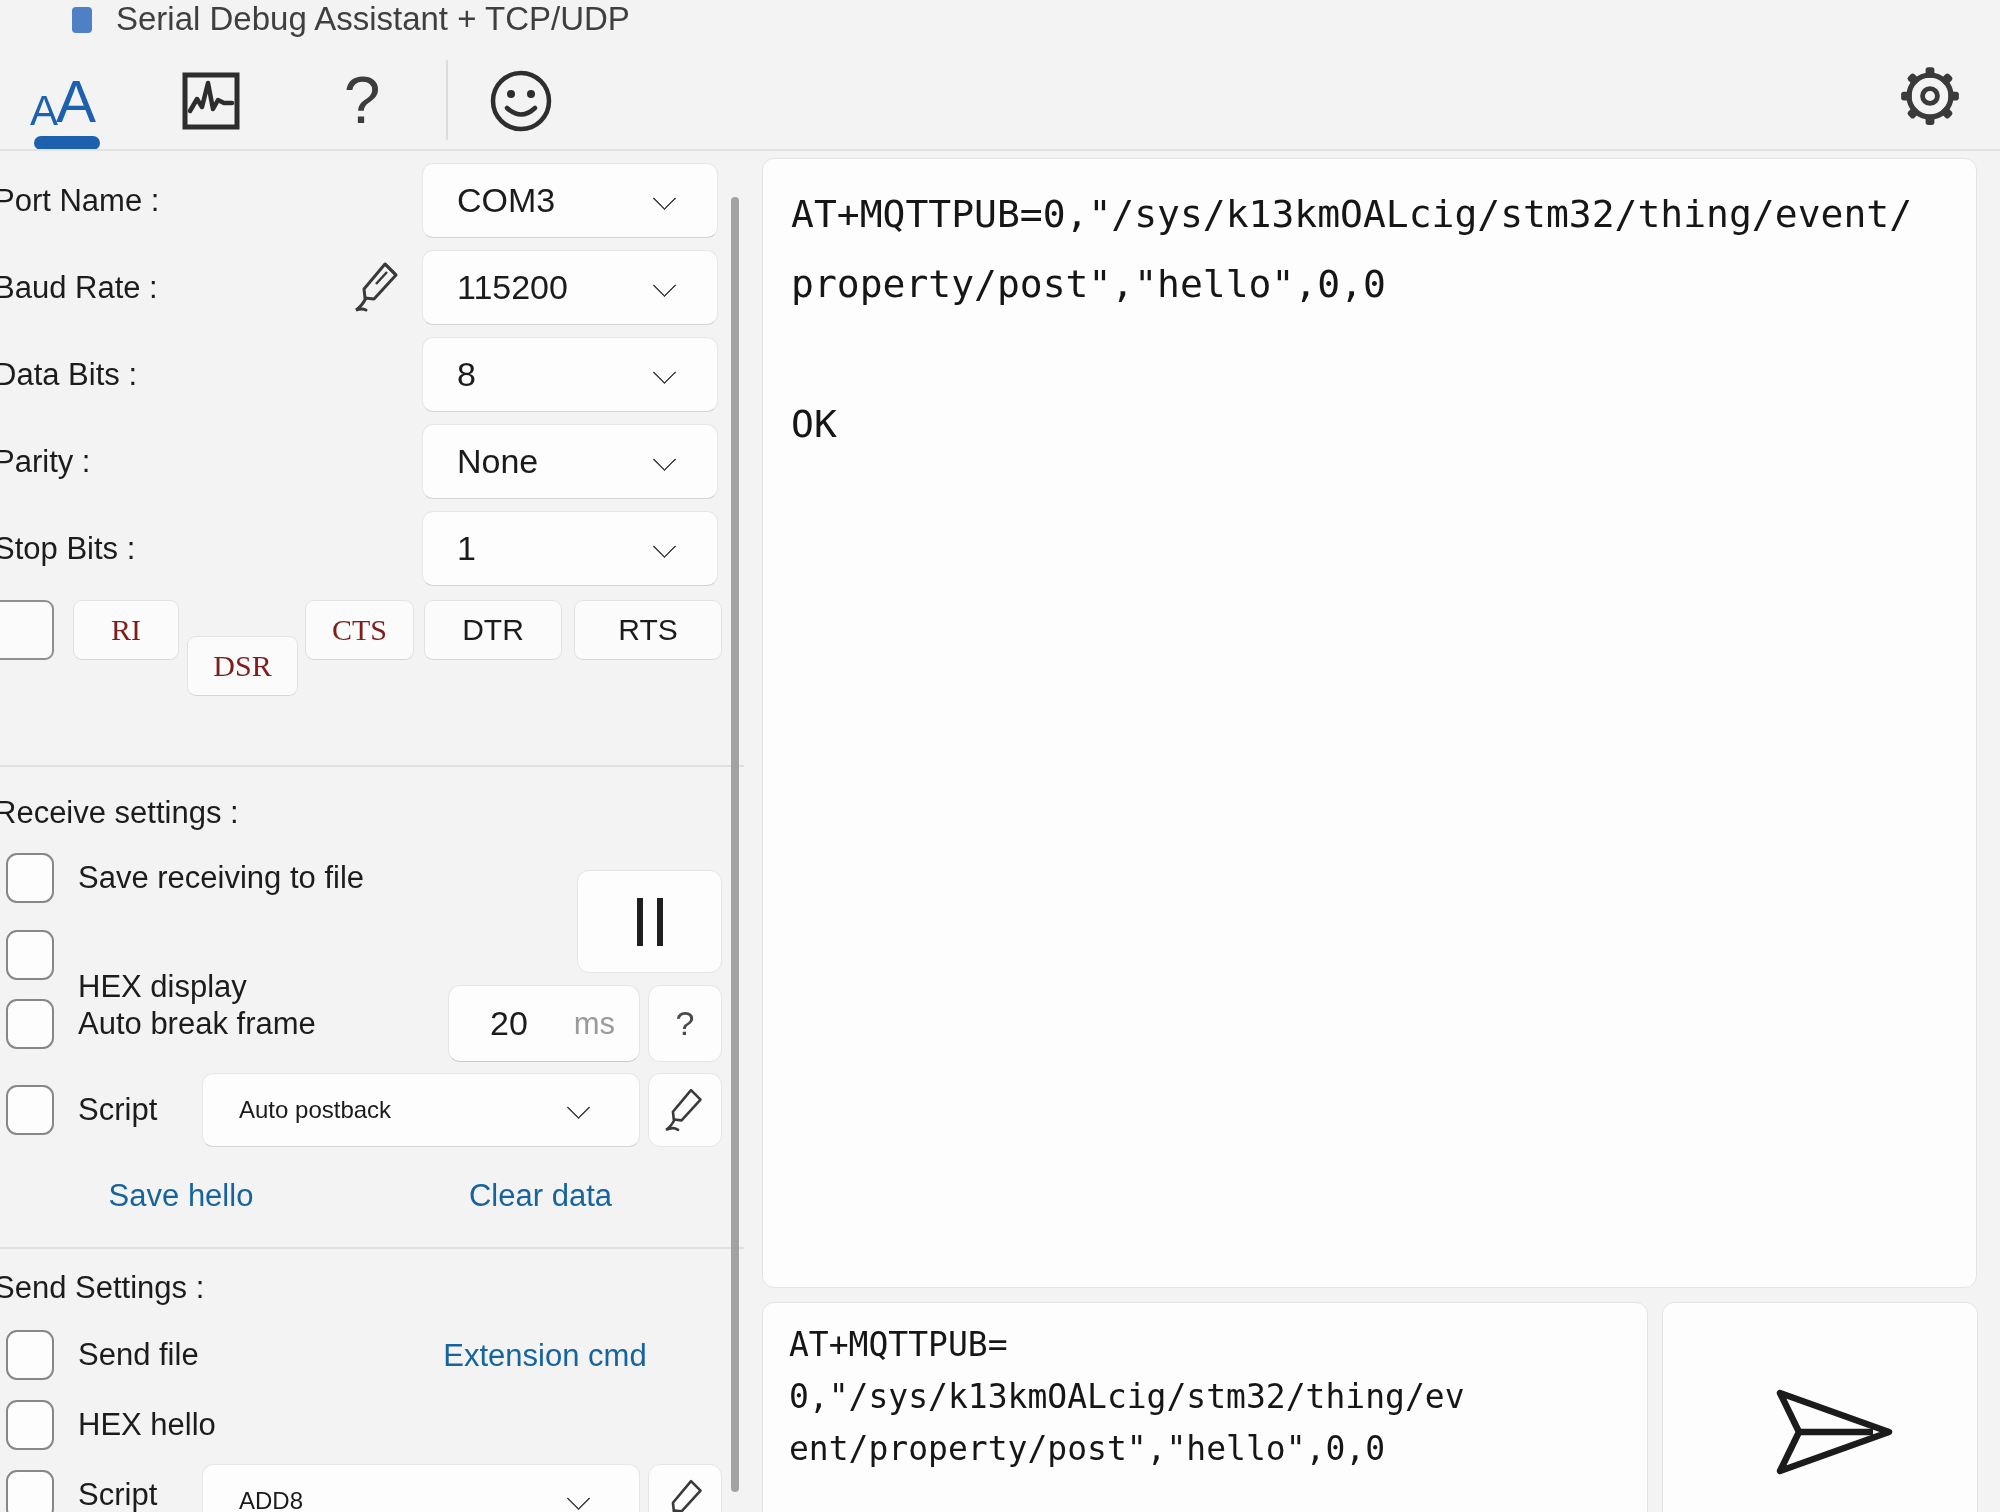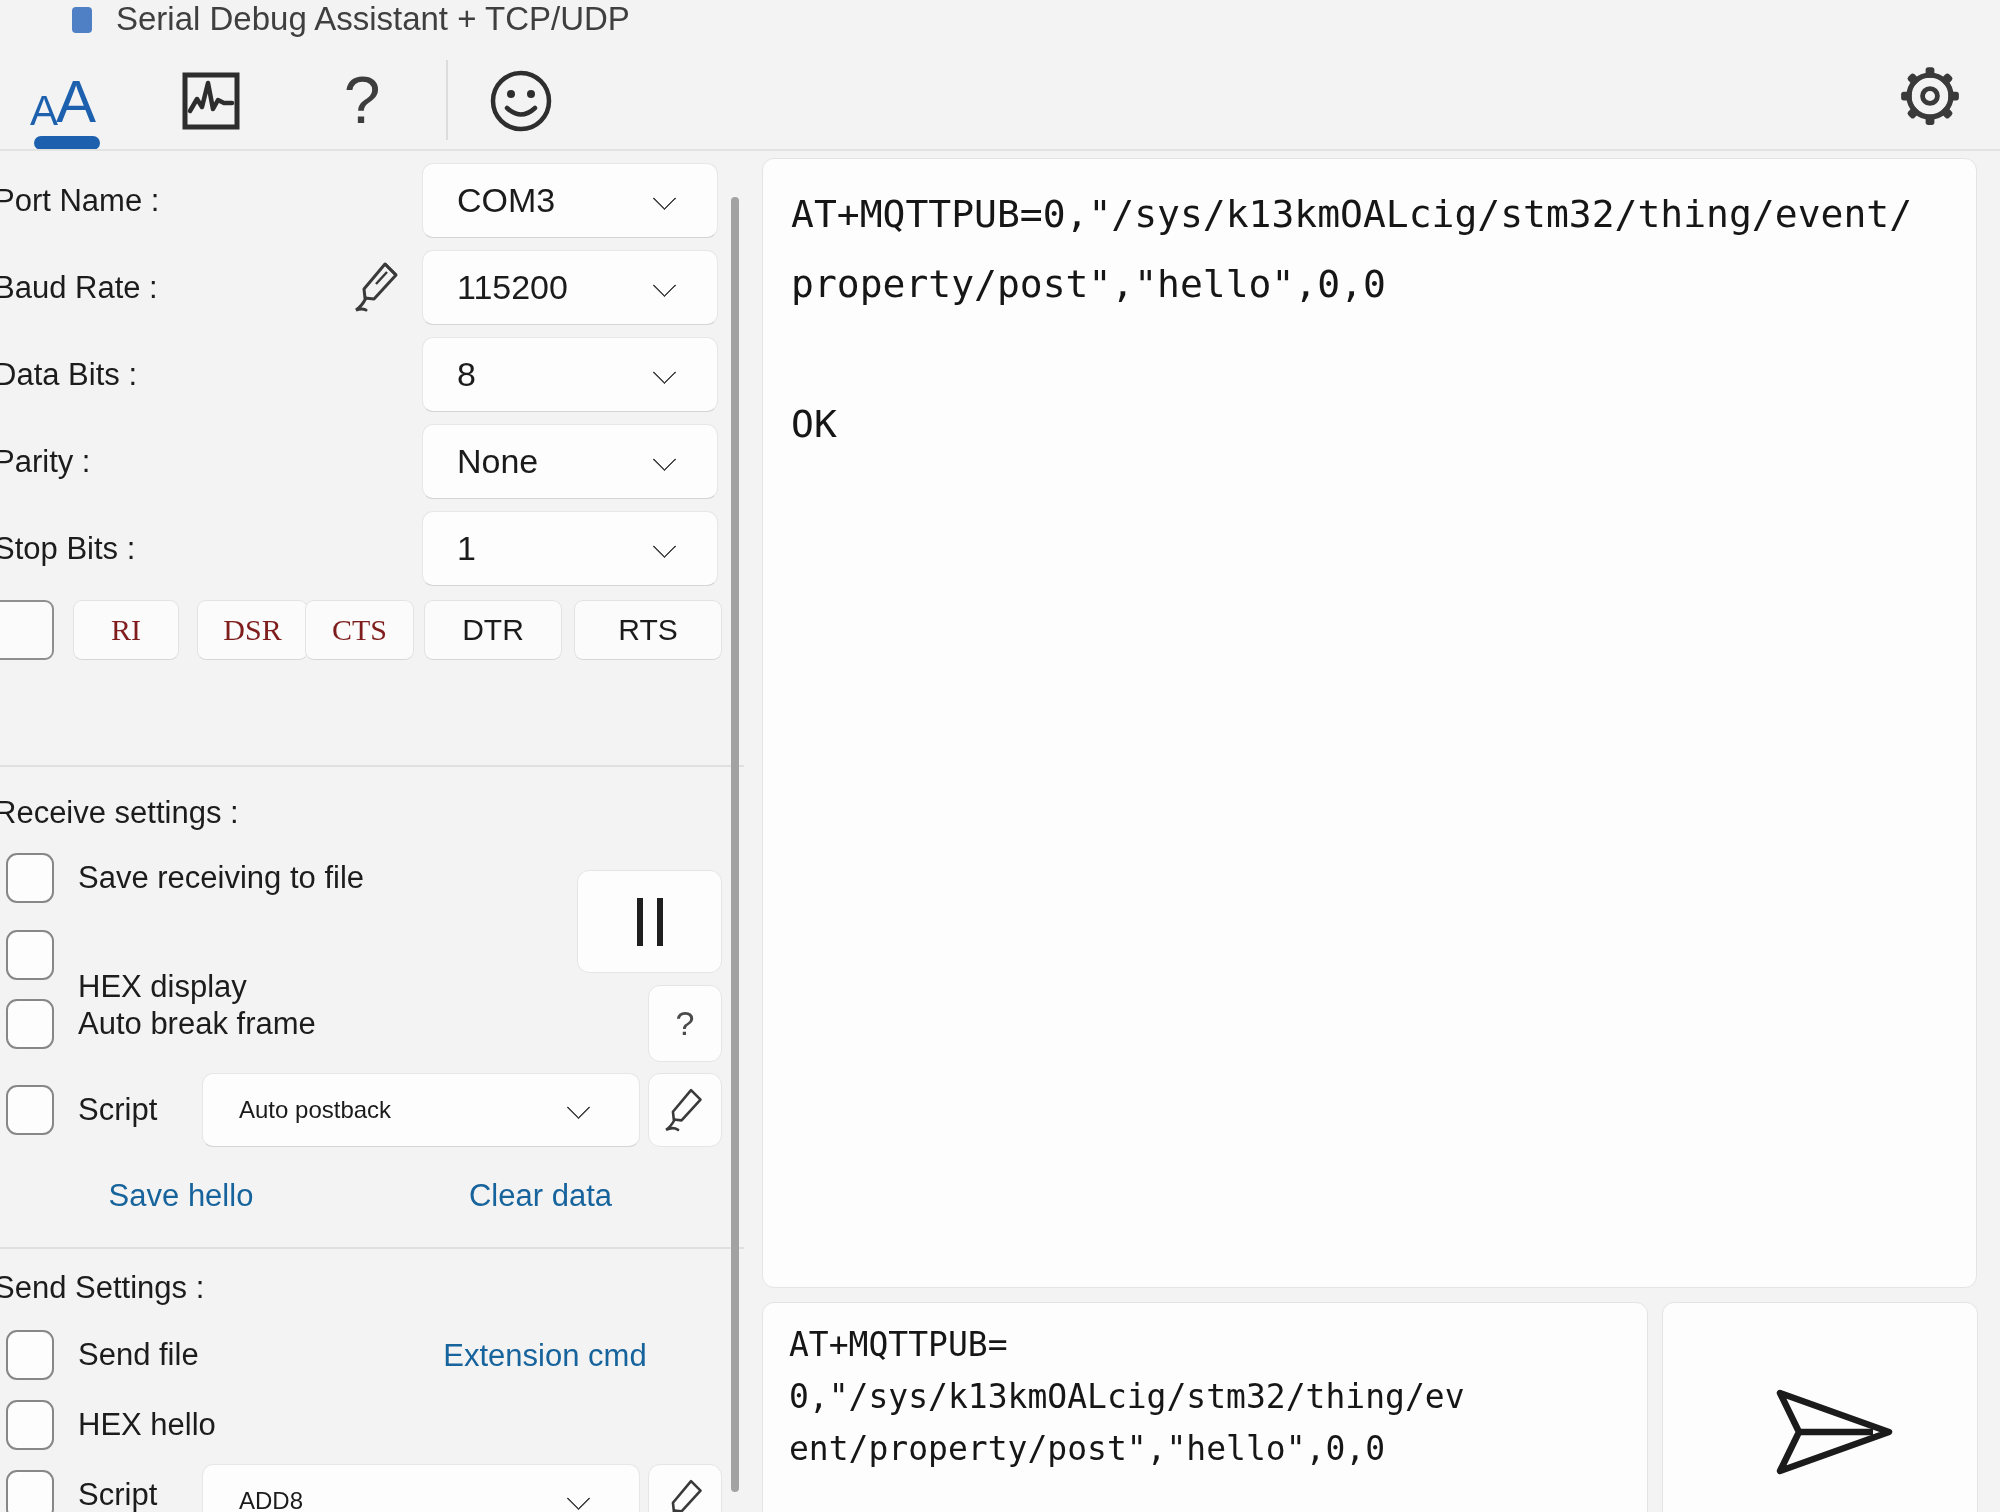--- a/index.html
+++ b/index.html
@@ -237,21 +237,21 @@
   </div>
 
   <div class="field-label" style="top:361px">Stop Bits :</div>
   <div class="combo" style="top:361px">
     <span class="combo-value">1</span>
     <span class="chevron"></span>
   </div>
 
   <div class="sig-btn" style="left:-22px;width:76px;border-color:#8f8f8f;border-width:2px;"></div>
   <div class="sig-btn sig-off" style="left:73px;width:106px;">RI</div>
-  <div class="sig-btn sig-off" style="left:197px;width:111px;">DSR</div>
+  <div class="sig-btn sig-off" style="left:187px;width:111px;margin-top:36px;">DSR</div>
   <div class="sig-btn sig-off" style="left:305px;width:109px;">CTS</div>
   <div class="sig-btn sig-on" style="left:424px;width:138px;">DTR</div>
   <div class="sig-btn sig-on" style="left:574px;width:148px;">RTS</div>
 
 
   <div class="h-divider" style="top:615px"></div>
 
   <div class="section-heading" style="top:645px">Receive settings :</div>
 
   <div class="checkbox" style="top:703px"></div>
@@ -262,20 +262,24 @@
       <span class="pause-bar"></span>
         <span class="pause-bar"></span>
     </span>
   </div>
 
   <div class="checkbox" style="top:780px"></div>
   <div class="cb-label" style="top:812px">HEX display</div>
 
   <div class="checkbox" style="top:849px"></div>
   <div class="cb-label" style="top:849px">Auto break frame</div>
+  <div id="interval-input">
+    <span id="interval-value">20</span>
+    <span id="interval-unit">ms</span>
+  </div>
   <div class="small-sq-btn" id="break-help-btn">
     <span>?</span>
   </div>
 
   <div class="checkbox" style="top:935px"></div>
   <div class="cb-label" style="top:935px">Script</div>
   <div class="combo combo-wide" style="top:923px">
     <span class="combo-value">Auto postback</span>
     <span class="chevron"></span>
   </div>

